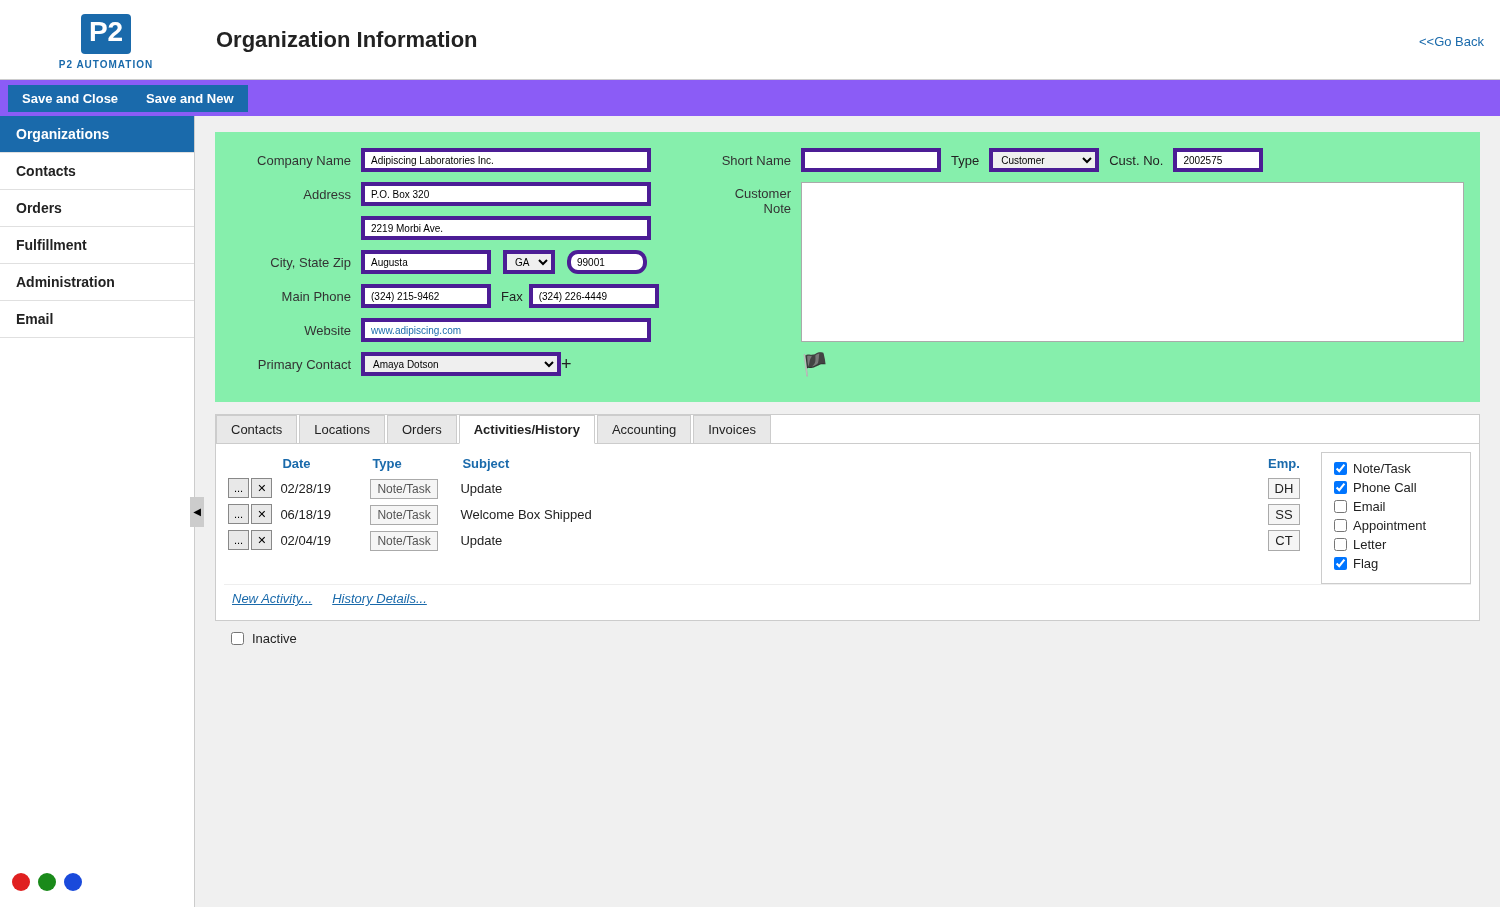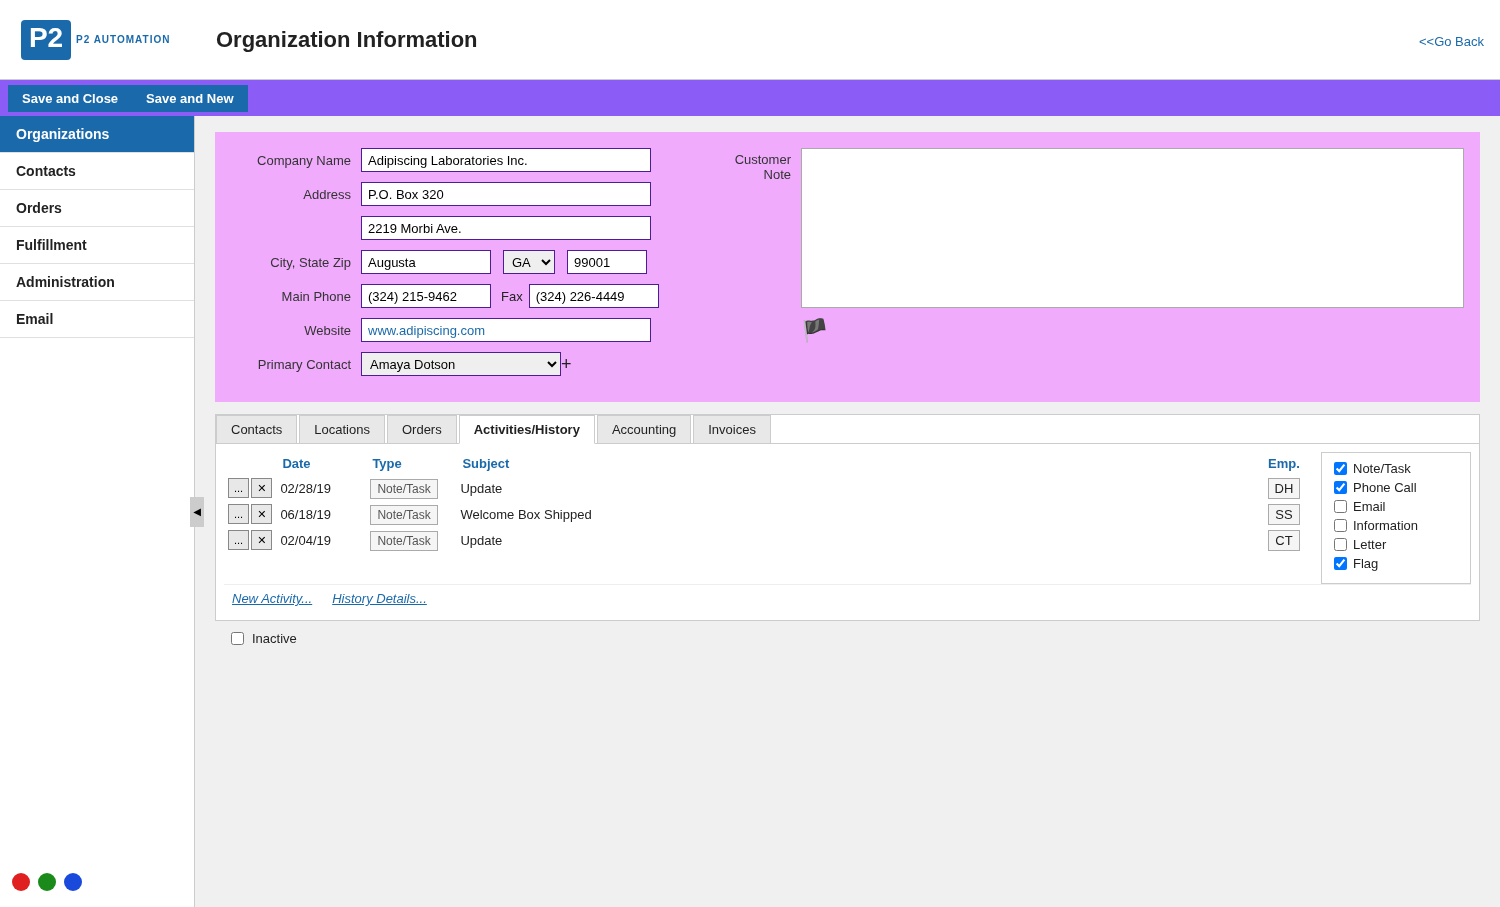--- a/index.html
+++ b/index.html
@@ -9,21 +9,21 @@
     .top-header {
       display: flex;
       align-items: center;
       padding: 8px 16px;
       background: #fff;
       border-bottom: 1px solid #ccc;
       height: 80px;
     }
     .logo-area {
       display: flex;
-      flex-direction: row;
+      flex-direction: column;
       align-items: center;
       width: 180px;
     }
     .logo-icon {
       width: 60px;
       height: 50px;
     }
     .page-title-area {
       flex: 1;
       padding-left: 20px;
@@ -104,41 +104,41 @@
     
     .content-area {
       flex: 1;
       padding: 16px 20px;
       overflow-y: auto;
       background: #f0f0f0;
     }
 
     
     .form-section {
-      background: #f0abfc;
+      background: #86efac;
       padding: 16px;
       margin-bottom: 12px;
     }
     .form-row {
       display: flex;
       align-items: center;
       margin-bottom: 10px;
     }
     .form-label {
       width: 130px;
       font-size: 13px;
       color: #333;
       text-align: right;
       padding-right: 10px;
       flex-shrink: 0;
     }
     .form-input {
-      border: 1px solid #4c1d95;
+      border: 4px solid #4c1d95;
       padding: 3px 6px;
-      font-size: 13px;
+      font-size: 10px;
       height: 24px;
     }
     .form-input-wide { width: 290px; }
 
     
     .customer-note-textarea {
       border: 1px solid #aaa;
       width: 100%;
       height: 160px;
       font-size: 13px;
@@ -370,21 +370,21 @@
 
           <div class="form-row">
             <span class="form-label">City, State Zip</span>
             <div class="city-row">
               <input class="form-input" style="width: 130px;" type="text" value="Augusta">
               <select class="form-input" style="width:52px;">
                 <option>GA</option>
                 <option>AL</option>
                 <option>FL</option>
               </select>
-              <input class="form-input" style="width: 80px;" type="text" value="99001">
+              <input class="form-input" style="width: 80px; border-radius: 11px;" type="text" value="99001">
             </div>
           </div>
 
           <div class="form-row">
             <span class="form-label">Main Phone</span>
             <div class="phone-row">
               <input class="form-input" style="width: 130px;" type="text" value="(324) 215-9462">
               <span style="margin-left:4px;">Fax</span>
               <input class="form-input" style="width: 130px;" type="text" value="(324) 226-4449">
             </div>
@@ -402,20 +402,32 @@
                 <option>Amaya Dotson</option>
               </select>
               <span style="font-size:18px;cursor:pointer;">+</span>
             </div>
           </div>
 
         </div>
 
         <div class="form-right-col">
 
+          <div class="form-row">
+            <span class="form-label" style="width:90px;">Short Name</span>
+            <input class="form-input" style="width: 140px;" type="text" value="">
+            <span style="margin:0 10px;">Type</span>
+            <select class="form-input" style="width:110px;">
+              <option>Customer</option>
+              <option>Vendor</option>
+              <option>Prospect</option>
+            </select>
+            <span style="margin:0 10px;">Cust. No.</span>
+            <input class="form-input" style="width: 90px;" type="text" value="2002575">
+          </div>
 
           <div class="form-row" style="align-items:flex-start;">
             <span class="form-label" style="width:90px;padding-top:4px;">Customer Note</span>
             <textarea class="customer-note-textarea" style=""></textarea>
           </div>
 
           <div style="display:flex;justify-content:flex-start;padding-left:90px;margin-top:6px;">
             <span class="flag-icon">🏴</span>
           </div>
 
@@ -495,21 +507,21 @@
               <div class="filter-item">
     <input type="checkbox" checked="" style="">
     <span>Phone Call</span>
   </div>
               <div class="filter-item">
     <input type="checkbox" style="">
     <span>Email</span>
   </div>
               <div class="filter-item">
     <input type="checkbox" style="">
-    <span>Information</span>
+    <span>Appointment</span>
   </div>
               <div class="filter-item">
     <input type="checkbox" style="">
     <span>Letter</span>
   </div>
               <div class="filter-item">
     <input type="checkbox" checked="" style="">
     <span>Flag</span>
   </div>
             </div>

